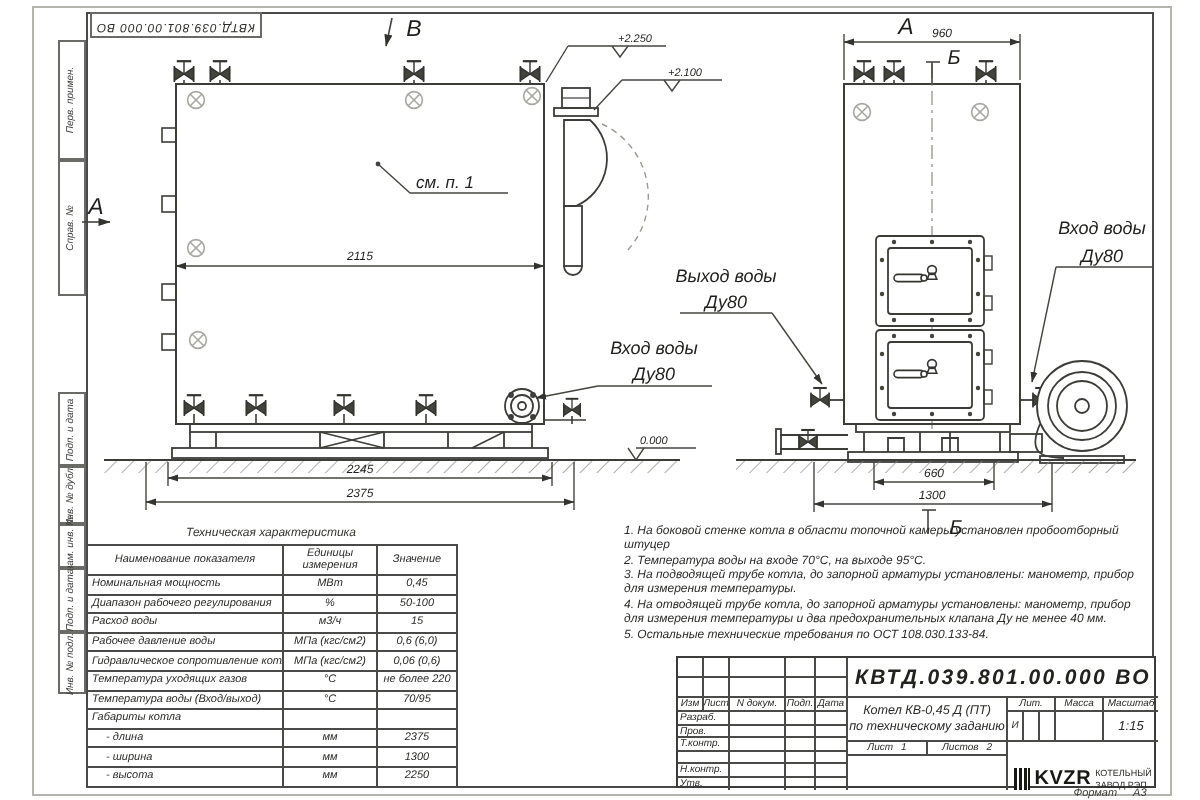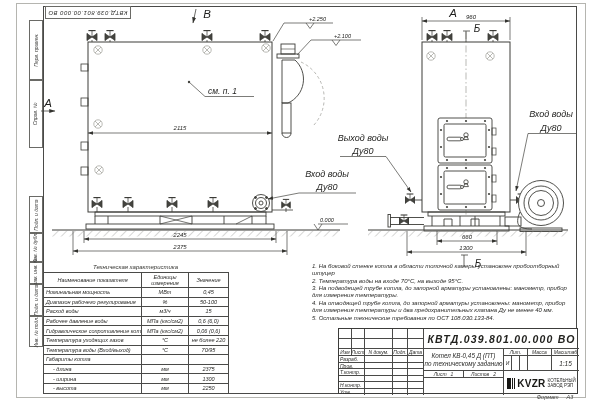--- a/index.html
+++ b/index.html
@@ -503,21 +503,21 @@
 
   <div class="cell ctr" style="left:165px;top:20px;width:24px;height:7px;">Лит.</div>
   <div class="cell ctr" style="left:189px;top:20px;width:24px;height:7px;">Масса</div>
   <div class="cell ctr" style="left:213px;top:20px;width:27px;height:7px;border-right:none;">Масштаб</div>
   <div class="cell ctr" style="left:165px;top:27px;width:8px;height:15px;">И</div>
   <div class="cell" style="left:173px;top:27px;width:8px;height:15px;"></div>
   <div class="cell" style="left:181px;top:27px;width:8px;height:15px;"></div>
   <div class="cell" style="left:189px;top:27px;width:24px;height:15px;"></div>
   <div class="cell ctr" style="left:213px;top:27px;width:27px;height:15px;border-right:none;font-size:6.5px;">1:15</div>
 
-  <div class="cell ctr" style="left:165px;top:42px;width:75px;height:24px;border-right:none;border-bottom:none;">
+  <div class="cell ctr" style="left:165px;top:42px;width:75px;height:24px;border-right:none;border-bottom:none;align-items:flex-end;">
     <div class="logo-row">
       <span class="logo-mark"></span>
       <span class="logo-kvzr">KVZR</span>
       <span class="logo-txt">
         <div>КОТЕЛЬНЫЙ</div>
         <div>ЗАВОД РЭП</div>
       </span>
     </div>
   </div>
 </div>

